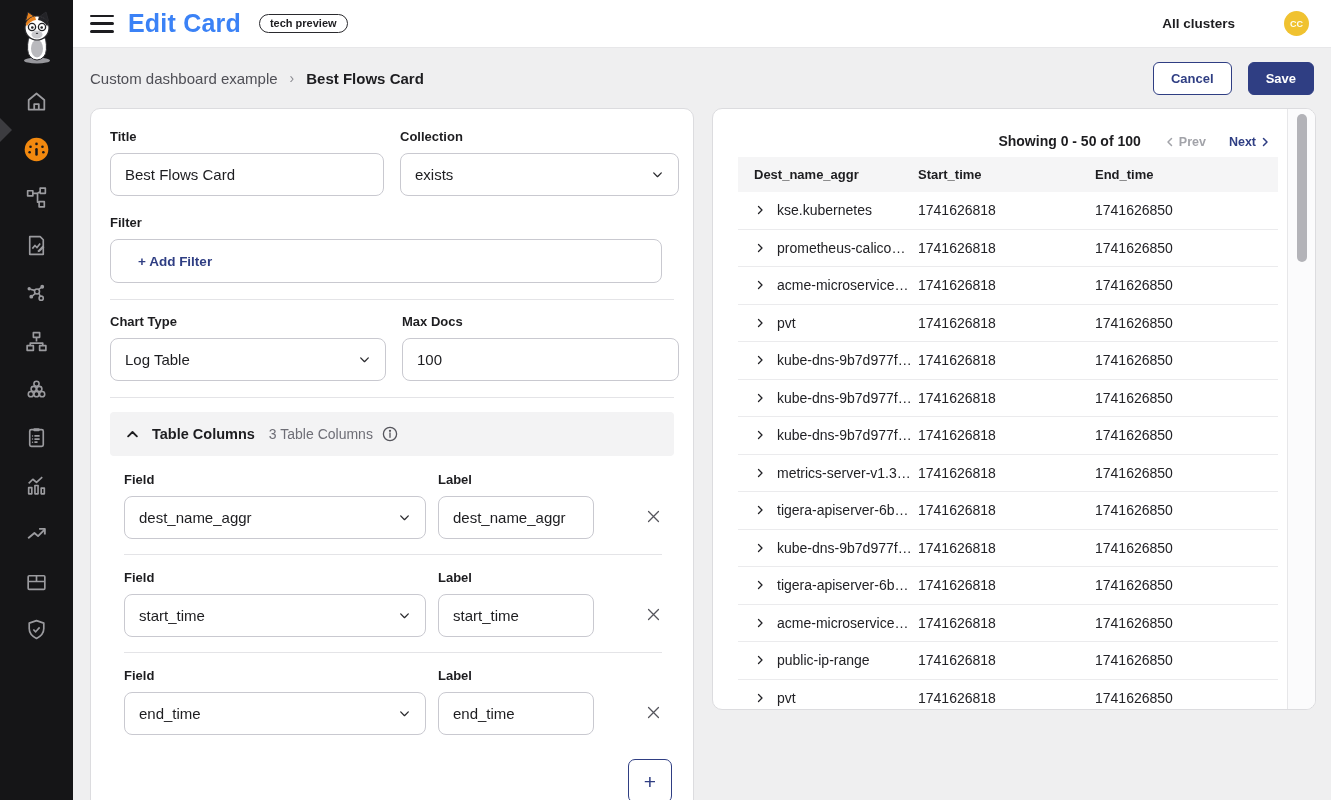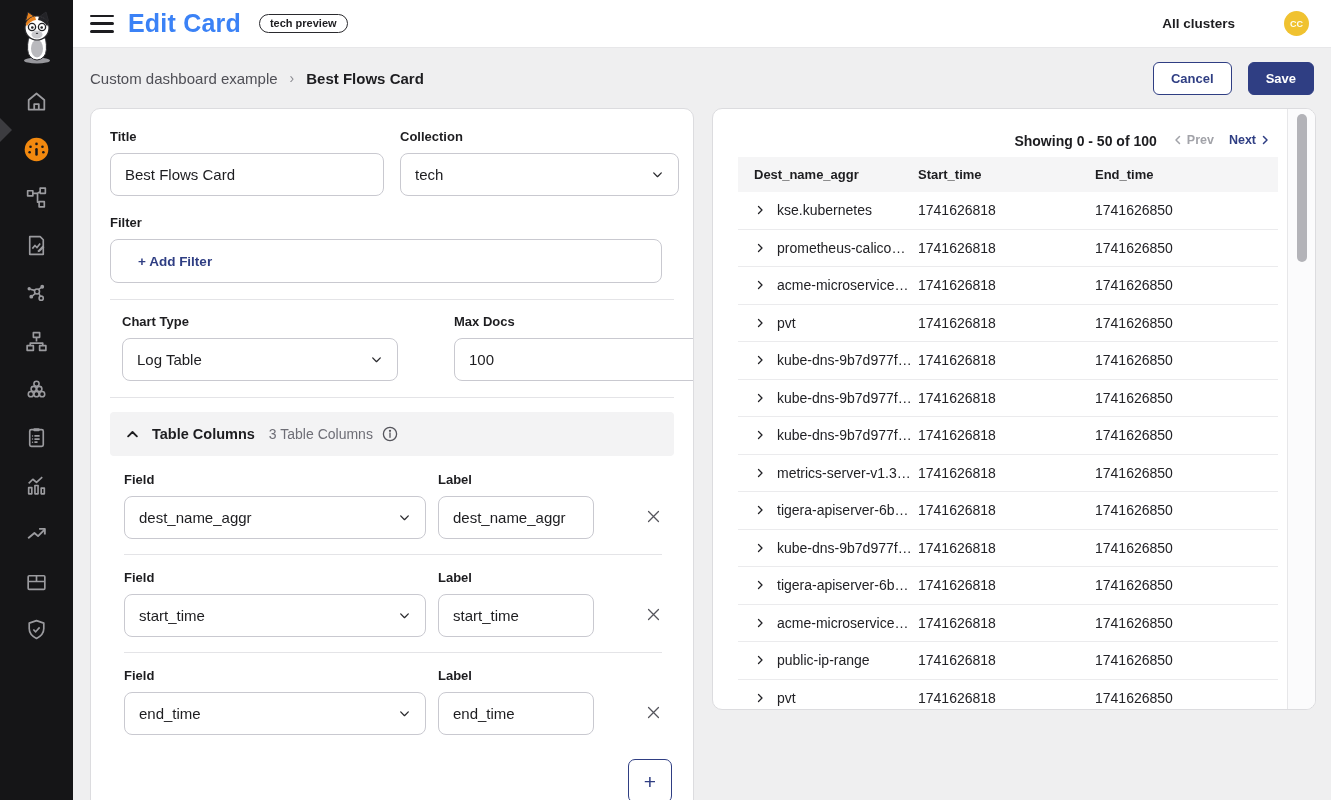--- a/index.html
+++ b/index.html
@@ -75,21 +75,21 @@
   .fcol-label { width:156px; }
   .fremove { margin-left:auto; height:43px; margin-top:23px; display:flex; align-items:center; cursor:pointer; }
   .plus-row { display:flex; justify-content:flex-end; margin-top:24px; padding-right:2px; }
   .plus-btn { width:44px; height:44px; border:1.5px solid #2f3e83; border-radius:7px; background:#fff;
               color:#2f3e83; font-size:21px; font-weight:400; cursor:pointer; line-height:1;
               display:flex; align-items:center; justify-content:center; }
 
   
   .preview-panel { position:absolute; left:639px; top:60px; width:604px; height:602px; background:#fff;
                    border:1px solid #dcdcdf; border-radius:10px; overflow:hidden; }
-  .pagination { position:absolute; top:24px; right:44px; display:flex; align-items:flex-start; gap:15px; }
+  .pagination { position:absolute; top:24px; right:44px; display:flex; align-items:flex-end; gap:23px; }
   .showing { font-size:14px; font-weight:600; color:#1d1d20; }
   .pg-btn { display:flex; align-items:center; gap:3px; font-size:12.5px; font-weight:700; cursor:pointer; }
   .pg-prev { color:#a2a3a9; }
   .pg-next { color:#2f3e83; }
   .ptable { position:absolute; left:25px; top:48px; width:540px; }
   .thead { display:grid; grid-template-columns:180px 177px 183px; background:#f5f5f6; height:35px;
            align-items:center; font-size:13px; font-weight:700; color:#1d1d20; }
   .thead > div:first-child { padding-left:16px; }
   .trow { display:grid; grid-template-columns:180px 177px 183px; height:37.5px; align-items:center;
           border-bottom:1px solid #ebebed; font-size:14px; color:#222226; cursor:pointer; }
@@ -255,48 +255,48 @@
     <section class="form-panel">
 
       <div class="two-col">
         <div style="flex:0 0 274px;">
           <label class="flabel">Title</label>
           <input class="control" type="text" value="Best Flows Card" style="">
         </div>
         <div style="flex:0 0 279px;">
           <label class="flabel">Collection</label>
           <div class="control select">
-            <span>tech</span>
+            <span>exists</span>
             <svg class="chev-down" viewBox="0 0 24 24" fill="none" stroke="#2a2a2e" stroke-width="2.4" stroke-linecap="round" stroke-linejoin="round">
                 <path d="M5 9 l7 7 7 -7"></path>
               </svg>
           </div>
         </div>
       </div>
 
       <div class="filter-block">
         <label class="flabel">Filter</label>
         <div class="filter-box">
           <span class="add-filter">+ Add Filter</span>
         </div>
       </div>
 
       <div class="hdivider"></div>
 
       <div class="two-col">
-        <div style="flex:0 0 276px;margin-left:12px;">
+        <div style="flex:0 0 276px;">
           <label class="flabel">Chart Type</label>
           <div class="control select">
             <span>Log Table</span>
             <svg class="chev-down" viewBox="0 0 24 24" fill="none" stroke="#2a2a2e" stroke-width="2.4" stroke-linecap="round" stroke-linejoin="round">
                 <path d="M5 9 l7 7 7 -7"></path>
               </svg>
           </div>
         </div>
-        <div style="flex:0 0 277px;margin-left:40px;">
+        <div style="flex:0 0 277px;">
           <label class="flabel">Max Docs</label>
           <input class="control" type="text" value="100" style="">
         </div>
       </div>
 
       <div class="hdivider"></div>
 
       <div class="section-header">
         <svg width="15" height="15" viewBox="0 0 24 24" fill="none" stroke="#1d1d20" stroke-width="3" stroke-linecap="round" stroke-linejoin="round">
             <path d="M5 15 l7 -7 7 7"></path>

